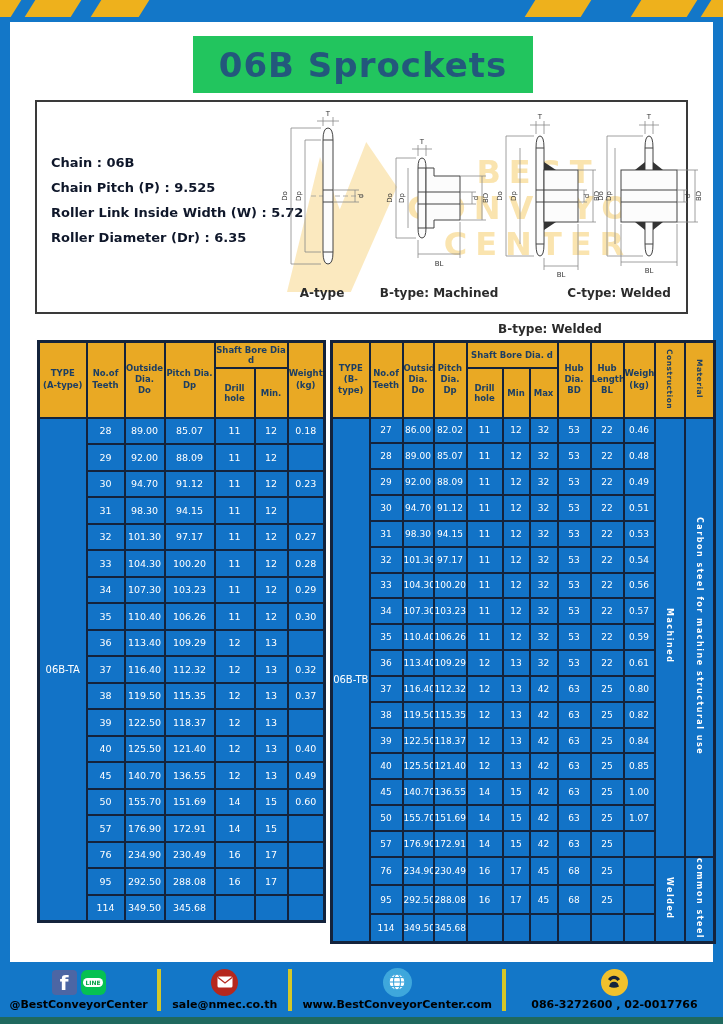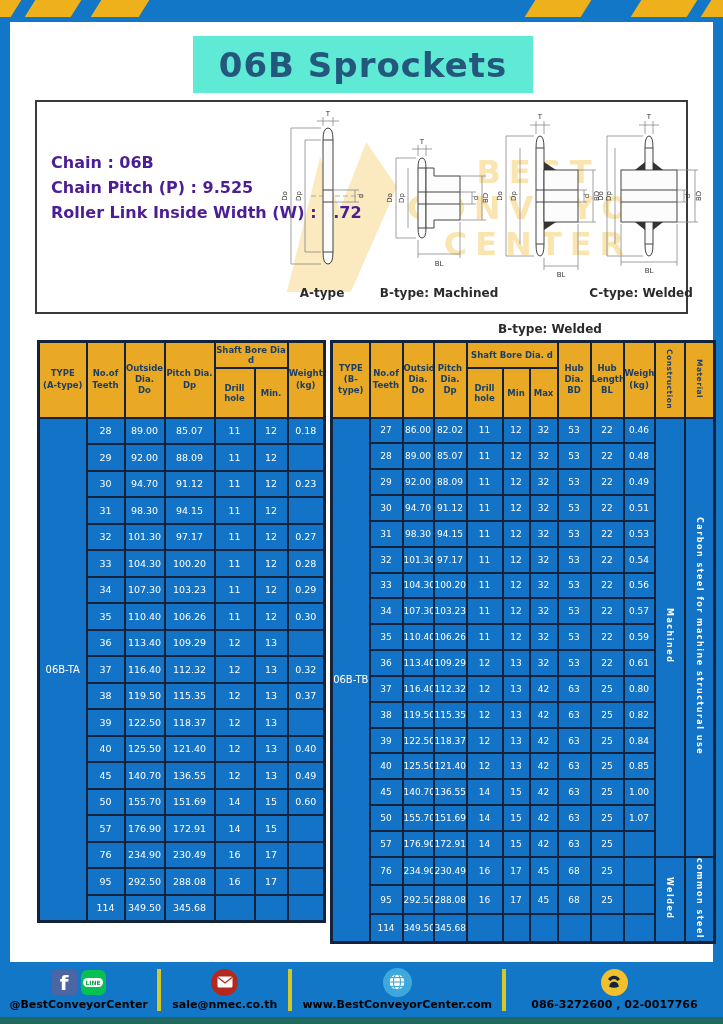--- a/index.html
+++ b/index.html
@@ -3,28 +3,28 @@
 <meta charset="utf-8">
 <style>
   html,body{margin:0;padding:0;}
   body{width:723px;height:1024px;position:relative;overflow:hidden;
        font-family:"DejaVu Sans","Liberation Sans",sans-serif;background:#1377c8;}
   #page{position:absolute;inset:0;}
   
   .stripe{position:absolute;top:0;height:17px;background:#eeb11c;transform:skewX(-32deg);}
   .page-white{position:absolute;left:10px;top:22px;width:703px;height:940px;background:#ffffff;}
   
-  .title-banner{position:absolute;left:183px;top:14px;width:340px;height:57px;background:#5eead4;
+  .title-banner{position:absolute;left:183px;top:14px;width:340px;height:57px;background:#22c55e;
     display:flex;align-items:center;justify-content:center;}
   .title-banner div{font-size:34px;font-weight:bold;color:#23587c;letter-spacing:1px;}
   
   .diagram-panel{position:absolute;left:25px;top:78px;width:653px;height:214px;background:#fff;
     border:2px solid #3a3a3a;box-sizing:border-box;}
   .specs{position:absolute;left:14px;top:48px;}
-  .spec-line{font-size:16px;font-weight:bold;color:#4c1d95;line-height:25px;white-space:nowrap;}
+  .spec-line{font-size:13px;font-weight:bold;color:#0f172a;line-height:25px;white-space:nowrap;}
   .watermark{position:absolute;left:370px;top:52px;font-size:32px;font-weight:bold;letter-spacing:8px;
     color:rgba(242,183,44,0.38);line-height:36px;text-align:center;pointer-events:none;}
   .wing{position:absolute;left:250px;top:40px;width:110px;height:150px;background:rgba(242,183,44,0.30);
     clip-path:polygon(0 100%,30% 10%,48% 45%,72% 0,100% 30%,58% 100%);pointer-events:none;}
   .dg{position:absolute;top:6px;}
   .caption{position:absolute;top:184px;font-size:12px;color:#2b2b2b;text-align:center;font-weight:bold;}
   svg .shape{stroke:#444;fill:#fcfcfc;stroke-width:1;}
   svg .ln{stroke:#444;stroke-width:1;}
   svg .dim{stroke:#888;stroke-width:0.8;}
   svg .cl{stroke:#999;stroke-width:0.8;stroke-dasharray:5 3;}
@@ -86,20 +86,21 @@
       <div class="watermark">
         <div>BEST</div>
         <div>CONVEYOR</div>
         <div>CENTER</div>
       </div>
 
       <div class="specs">
         <div class="spec-line">Chain : 06B</div>
         <div class="spec-line">Chain Pitch (P) : 9.525</div>
         <div class="spec-line">Roller Link Inside Width (W) : 5.72</div>
+        <div class="spec-line">Roller Diameter (Dr) : 6.35</div>
       </div>
 
       <svg class="dg" style="left:238px;" width="100" height="176" viewBox="0 0 100 176">
         <line class="cl" x1="36" y1="88" x2="90" y2="88"></line>
         <path class="shape" d="M48,32 Q48,20 53,20 Q58,20 58,32 L58,144 Q58,156 53,156 Q48,156 48,144 Z"></path>
         <line class="ln" x1="48" y1="32" x2="58" y2="32"></line>
           <line class="ln" x1="48" y1="144" x2="58" y2="144"></line>
         <line class="ln" x1="48" y1="82" x2="58" y2="82"></line>
           <line class="ln" x1="48" y1="94" x2="58" y2="94"></line>
         <line class="dim" x1="48" y1="18" x2="48" y2="9"></line>
@@ -215,21 +216,21 @@
         <text x="106" y="88" text-anchor="middle" transform="rotate(-90 106 88)">BD</text>
         <line class="dim" x1="26" y1="116" x2="26" y2="158"></line>
           <line class="dim" x1="82" y1="116" x2="82" y2="158"></line>
         <line class="dim" x1="26" y1="154" x2="82" y2="154"></line>
         <text x="54" y="165" text-anchor="middle">BL</text>
       </svg>
 
       <div class="caption" style="left:225px;width:120px;">A-type</div>
       <div class="caption" style="left:342px;width:120px;">B-type: Machined</div>
       <div class="caption" style="left:458px;width:110px;margin-top:36px;">B-type: Welded</div>
-      <div class="caption" style="left:548px;width:112px;">C-type: Welded</div>
+      <div class="caption" style="left:526px;width:112px;">C-type: Welded</div>
     </div>
 
     <table class="tbl tbl-left">
       <colgroup>
         <col style="width:48px">
           <col style="width:38px">
           <col style="width:40px">
           <col style="width:50px">
         <col style="width:40px">
           <col style="width:33px">

